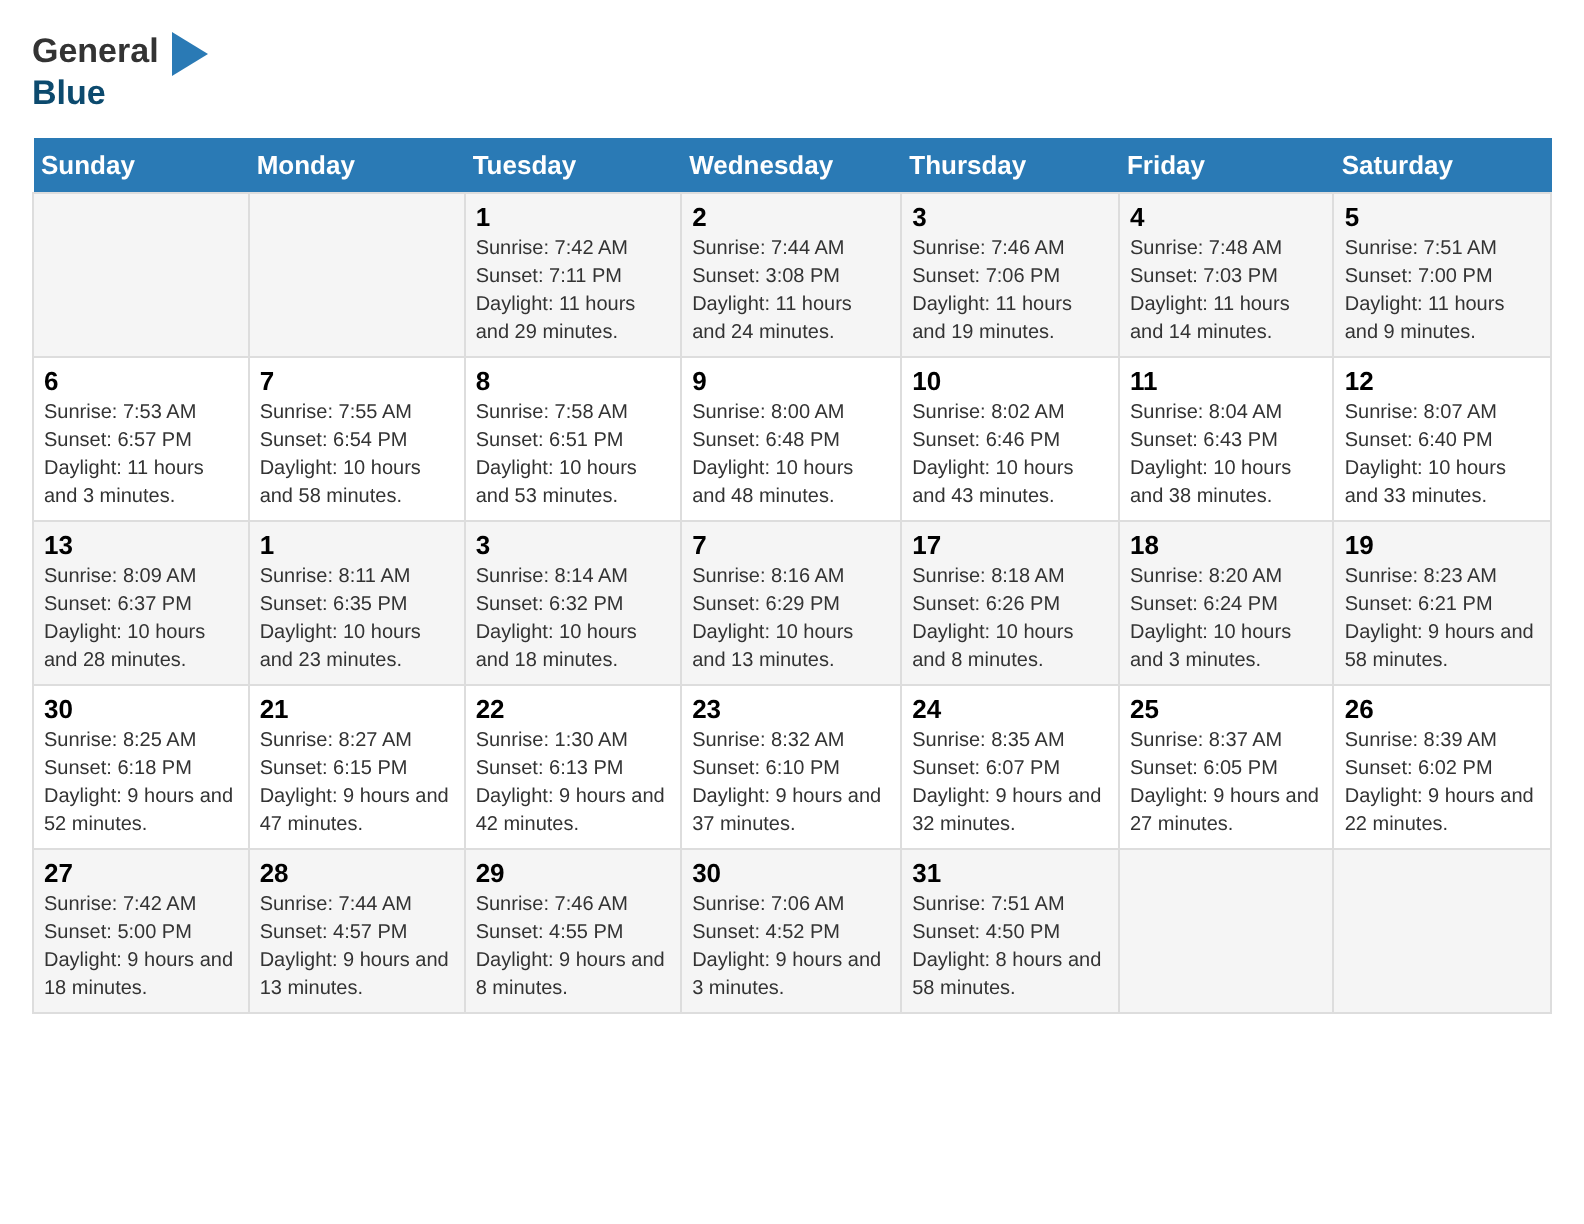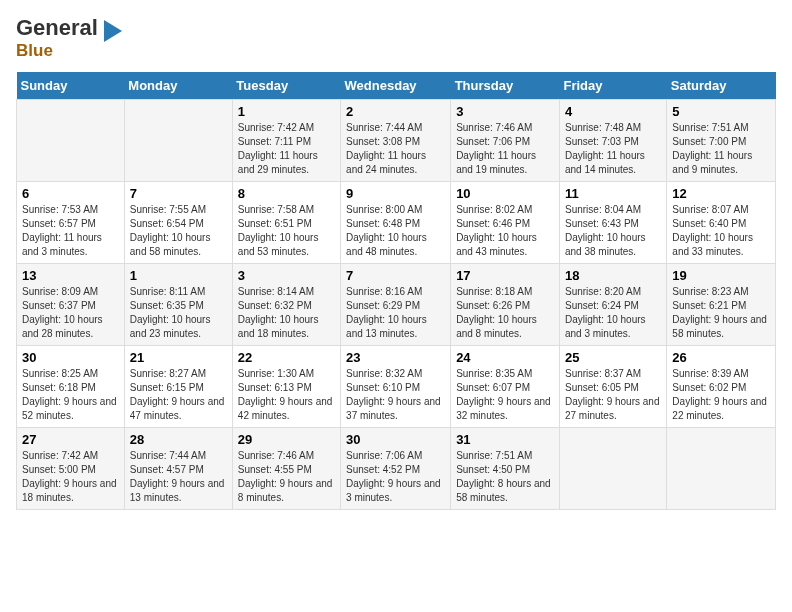--- a/index.html
+++ b/index.html
@@ -76,26 +76,26 @@
     .empty-cell {
       background: #f5f5f5;
     }
   </style>
 </head>
 <body>
 
 <div class="header-area">
   <div class="logo">
   <div style="line-height:1.1;">
-    <span style="font-size:22px;font-weight:bold;color:#333;">General</span>
+    <span style="font-size:17px;font-weight:bold;color:#333;">General</span>
     <svg width="18" height="22" viewBox="0 0 18 22" style="vertical-align:middle;margin-left:2px;">
       <polygon points="0,0 18,11 0,22" fill="#2a7ab5"></polygon>
     </svg>
     <br>
-    <span style="font-size:17px;font-weight:bold;color:#a16207;">Blue</span>
+    <span style="font-size:17px;font-weight:bold;color:#0c4a6e;">Blue</span>
   </div>
 </div>
   <div class="title-block">
     <div class="main-title"></div>
     <div class="subtitle"></div>
   </div>
 </div>
 
 <table>
   <thead>

